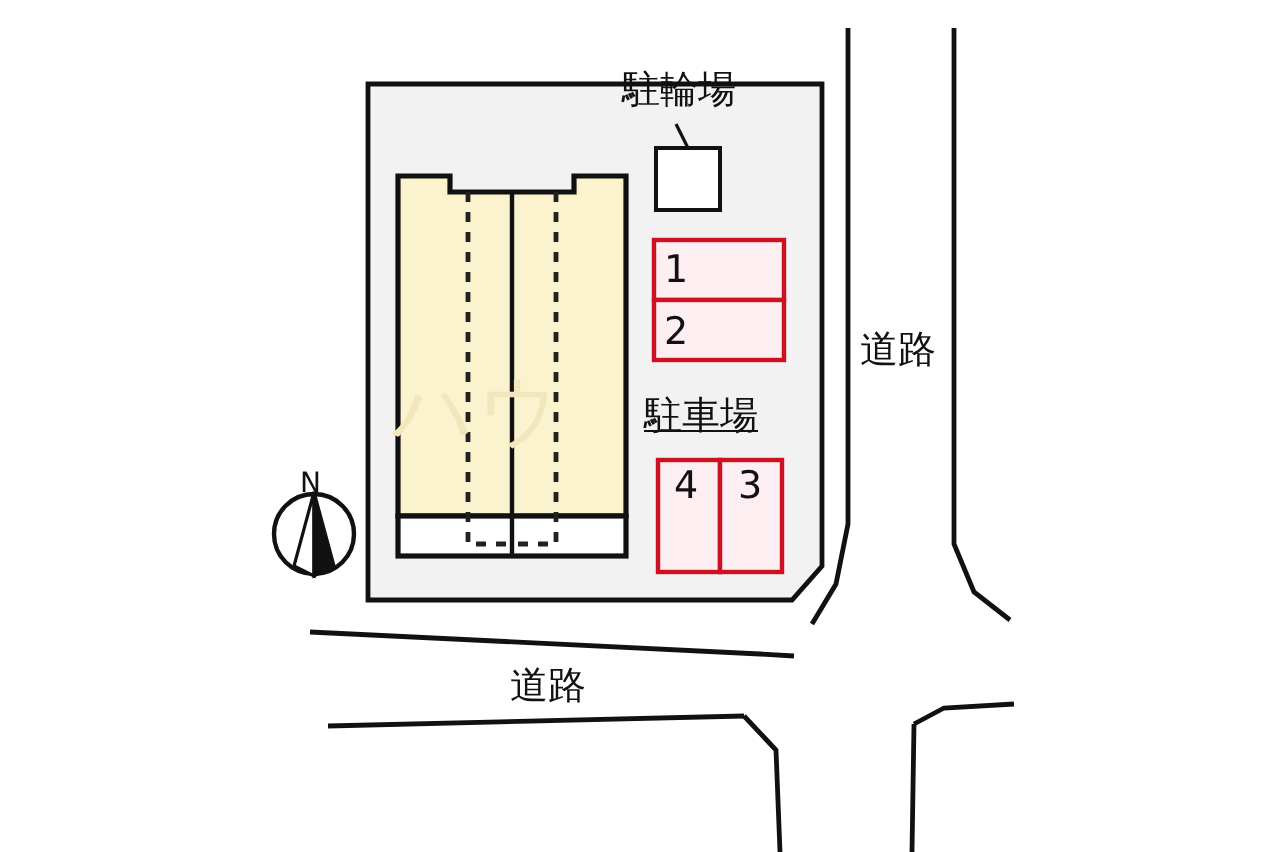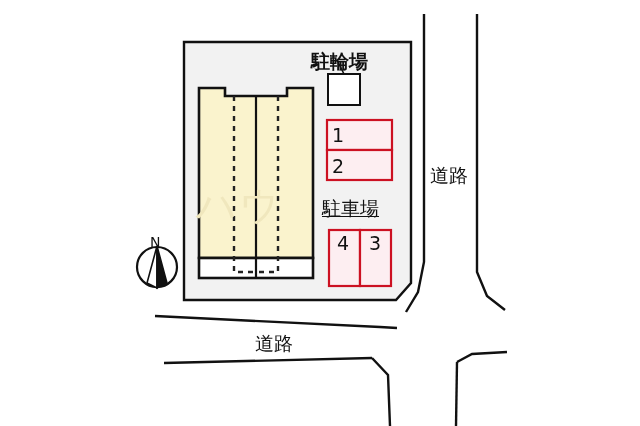--- a/index.html
+++ b/index.html
@@ -108,21 +108,21 @@
     <circle cx="157" cy="267" r="20" fill="#ffffff" stroke="#111111" stroke-width="2.2"></circle>
 
     <polygon points="157,246 157,288 147,283" fill="#ffffff" stroke="#111111" stroke-width="1.6"></polygon>
 
     <polygon points="157,246 157,288 167,283" fill="#111111" stroke="#111111" stroke-width="1.6"></polygon>
 
   </svg>
 
   <div id="watermark">ハウ</div>
 
-  <div class="map-label label-jp" style="left:311px; top:52px;font-weight:bold;">駐輪場</div>
+  <div class="map-label label-jp" style="left:311px; top:36px;">駐輪場</div>
 
   <div class="map-label label-jp" style="left:322px; top:199px;text-decoration:underline;">駐車場</div>
 
   <div class="map-label label-jp" style="left:430px; top:166px;">道路</div>
 
   <div class="map-label label-jp" style="left:255px; top:334px;">道路</div>
 
   <div class="stall-num" style="left:332px; top:126px;">1</div>
   <div class="stall-num" style="left:332px; top:157px;">2</div>
   <div class="stall-num" style="left:337px; top:234px;">4</div>

